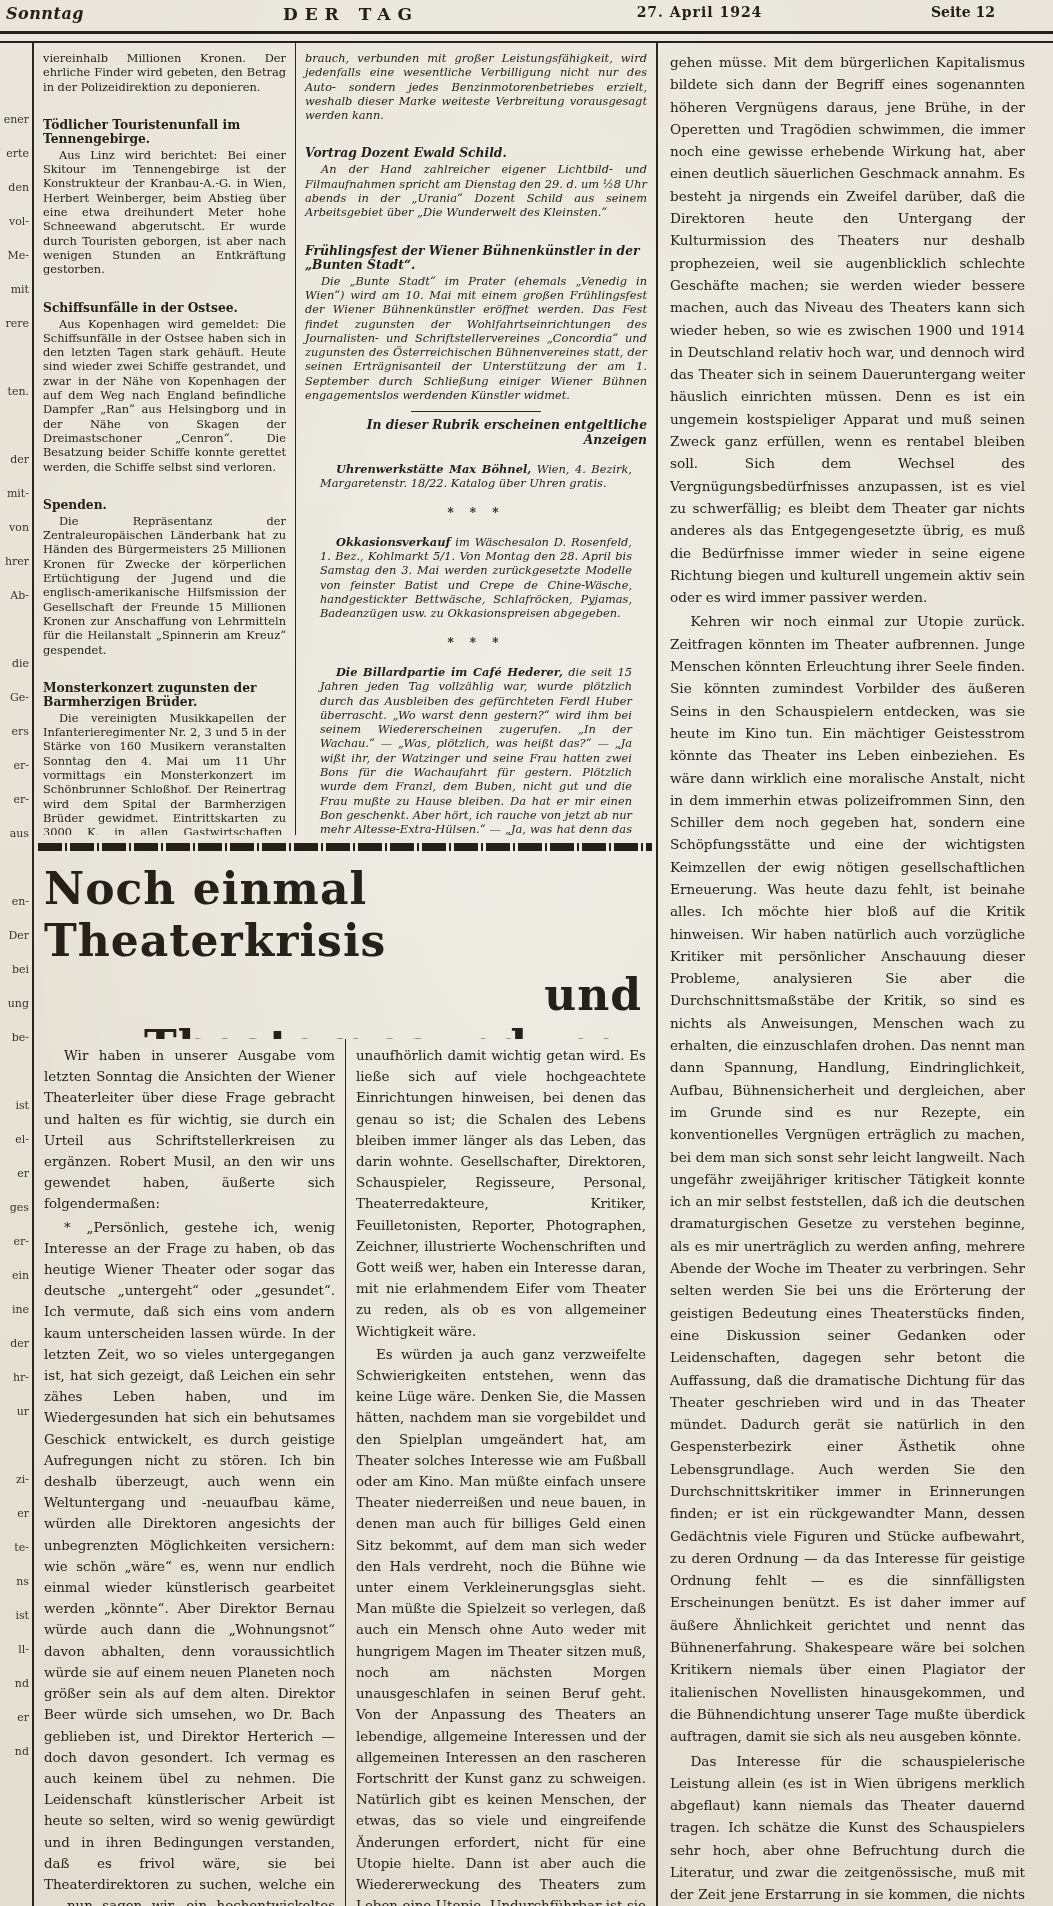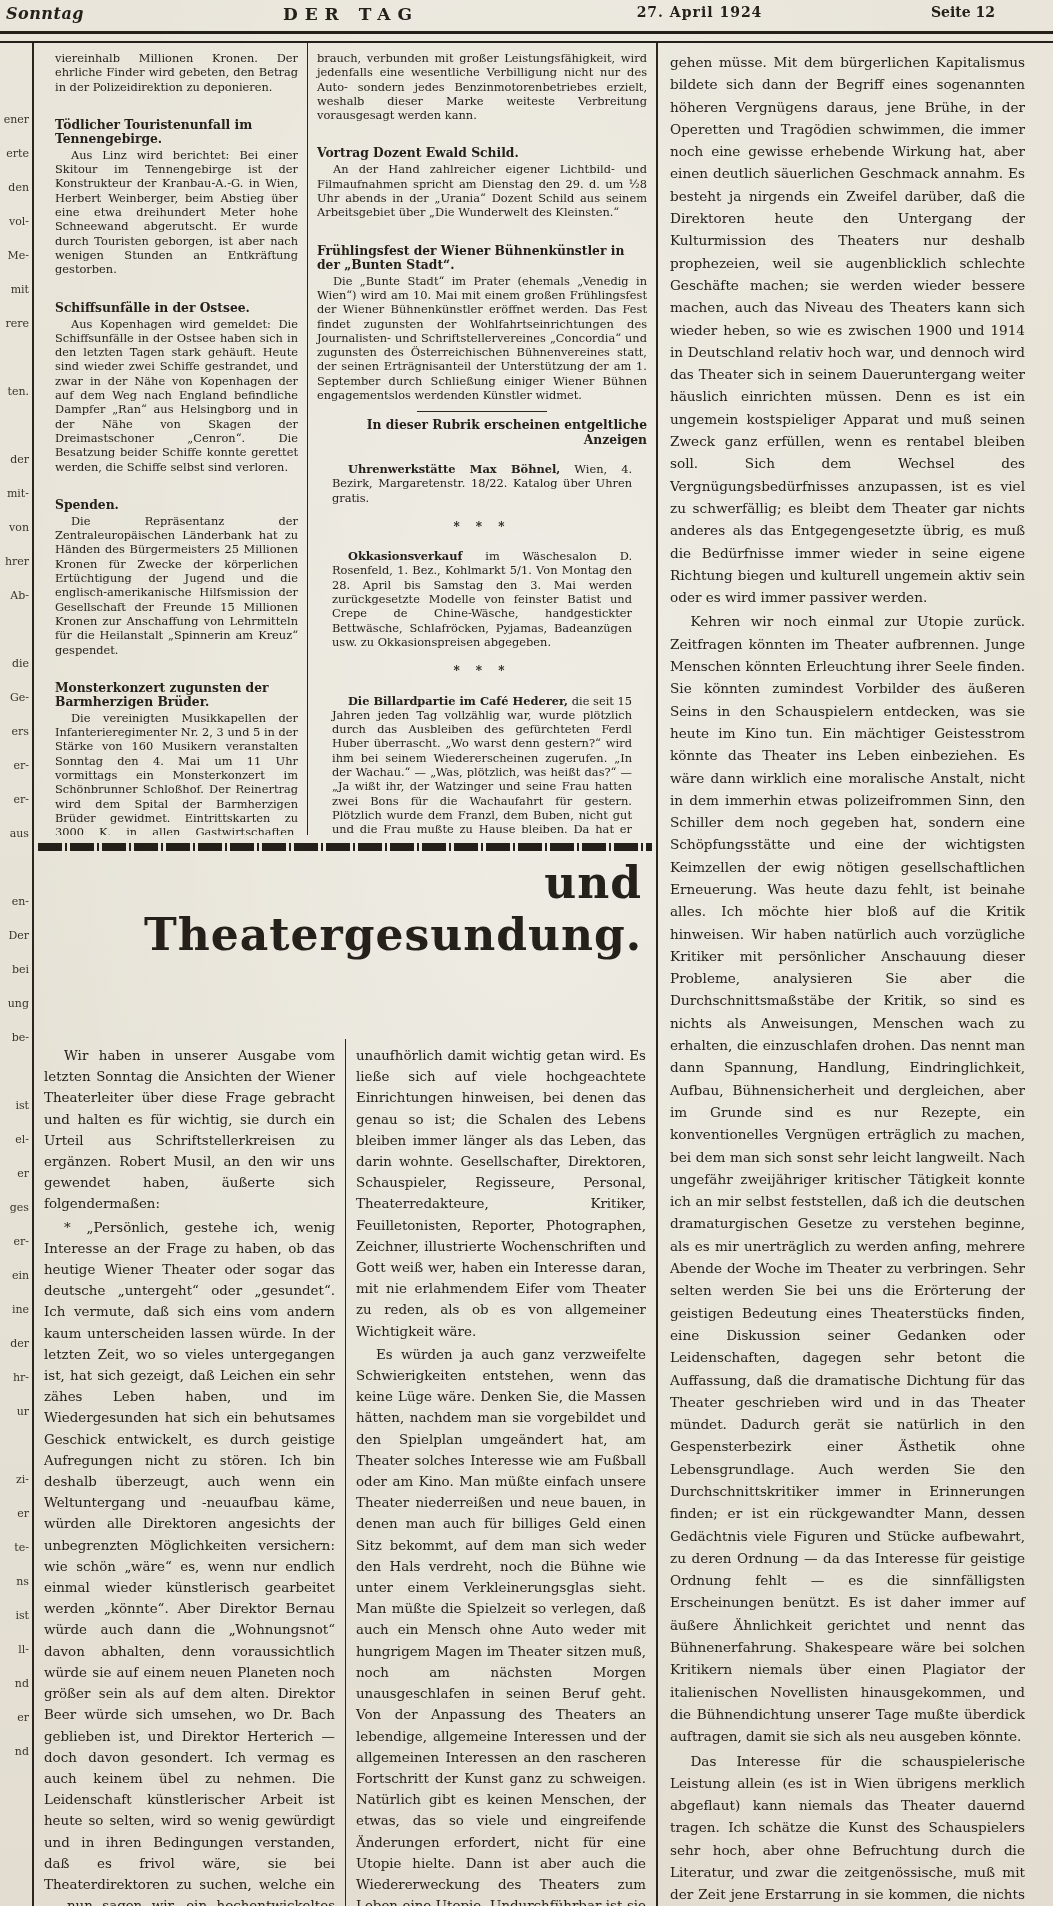--- a/index.html
+++ b/index.html
@@ -29,25 +29,25 @@
   .content{display:flex;height:1868px;}
   .margin-strip{
     width:34px;box-sizing:border-box;border-right:2px solid #2b251e;
     padding:26px 3px 0 2px;overflow:hidden;
     font-size:11px;line-height:34px;white-space:pre-line;color:#3a332b;text-align:right;
   }
   .main-left{width:624px;box-sizing:border-box;border-right:2px solid #2b251e;display:flex;flex-direction:column;}
   .col3{flex:1;box-sizing:border-box;padding:8px 12px 0 12px;overflow:hidden;
     font-size:13.6px;line-height:22.3px;text-align:justify;}
   
-  .upper{display:flex;height:792px;padding-left:12px;}
+  .upper{display:flex;height:792px;}
   .ncol{box-sizing:border-box;overflow:hidden;padding:8px 9px 0 9px;
     font-size:11.4px;line-height:14.3px;text-align:justify;}
   .ncol1{width:262px;border-right:1px solid #2b251e;}
-  .ncol2{flex:1;}
+  .ncol2{flex:1;font-style:italic;}
   .ncol p{margin:0;text-indent:1.4em;}
   .ncol p.cont{text-indent:0;}
   .ncol h3{
     margin:24px 0 2px 0;font-size:12.3px;line-height:14px;font-weight:bold;text-align:left;text-indent:0;
   }
   .short-rule{width:130px;border-top:1.5px solid #2b251e;margin:9px auto 6px auto;}
   .ads-header{margin:2px 0 3px 0;font-size:12.3px;font-weight:bold;text-align:right;}
   .stars{text-align:center;font-weight:bold;letter-spacing:6px;margin:3px 0;font-size:12px;}
   .ad p{margin:15px;text-indent:1.4em;}
   .ad .lead{font-weight:bold;}
@@ -188,20 +188,21 @@
           <div class="stars">* * *</div>
           <div class="ad">
             <p><span class="lead">Die Billardpartie im Café Hederer,</span><span> die seit 15 Jahren jeden Tag vollzählig war, wurde plötzlich durch das Ausbleiben des gefürchteten Ferdl Huber überrascht. „Wo warst denn gestern?“ wird ihm bei seinem Wiedererscheinen zugerufen. „In der Wachau.“ — „Was, plötzlich, was heißt das?“ — „Ja wißt ihr, der Watzinger und seine Frau hatten zwei Bons für die Wachaufahrt für gestern. Plötzlich wurde dem Franzl, dem Buben, nicht gut und die Frau mußte zu Hause bleiben. Da hat er mir einen Bon geschenkt. Aber hört, ich rauche von jetzt ab nur mehr Altesse-Extra-Hülsen.“ — „Ja, was hat denn das mit der Wachau zu tun?“ — „Das weißt du nicht, das steht doch in jeder Schachtel Altesse-Extra drin.“</span></p>
           </div>
         </div>
       </div>
 
       <div class="chain-rule"></div>
 
       <div class="headline">
+        <div class="hl1">Noch einmal Theaterkrisis</div>
         <div class="hl2">und Theatergesundung.</div>
 
       </div>
 
       <div class="article">
         <div class="acol acol-left">
           <p>Wir haben in unserer Ausgabe vom letzten Sonntag die Ansichten der Wiener Theaterleiter über diese Frage gebracht und halten es für wichtig, sie durch ein Urteil aus Schriftstellerkreisen zu ergänzen. Robert Musil, an den wir uns gewendet haben, äußerte sich folgendermaßen:</p>
           <p>* „Persönlich, gestehe ich, wenig Interesse an der Frage zu haben, ob das heutige Wiener Theater oder sogar das deutsche „untergeht“ oder „gesundet“. Ich vermute, daß sich eins vom andern kaum unterscheiden lassen würde. In der letzten Zeit, wo so vieles untergegangen ist, hat sich gezeigt, daß Leichen ein sehr zähes Leben haben, und im Wiedergesunden hat sich ein behutsames Geschick entwickelt, es durch geistige Aufregungen nicht zu stören. Ich bin deshalb überzeugt, auch wenn ein Weltuntergang und -neuaufbau käme, würden alle Direktoren angesichts der unbegrenzten Möglichkeiten versichern: wie schön „wäre“ es, wenn nur endlich einmal wieder künstlerisch gearbeitet werden „könnte“. Aber Direktor Bernau würde auch dann die „Wohnungsnot“ davon abhalten, denn voraussichtlich würde sie auf einem neuen Planeten noch größer sein als auf dem alten. Direktor Beer würde sich umsehen, wo Dr. Bach geblieben ist, und Direktor Herterich — doch davon gesondert. Ich vermag es auch keinem übel zu nehmen. Die Leidenschaft künstlerischer Arbeit ist heute so selten, wird so wenig gewürdigt und in ihren Bedingungen verstanden, daß es frivol wäre, sie bei Theaterdirektoren zu suchen, welche ein — nun sagen wir, ein hochentwickeltes wirtschaftliches Verantwortungsgefühl haben müssen.</p>
 
         </div>

